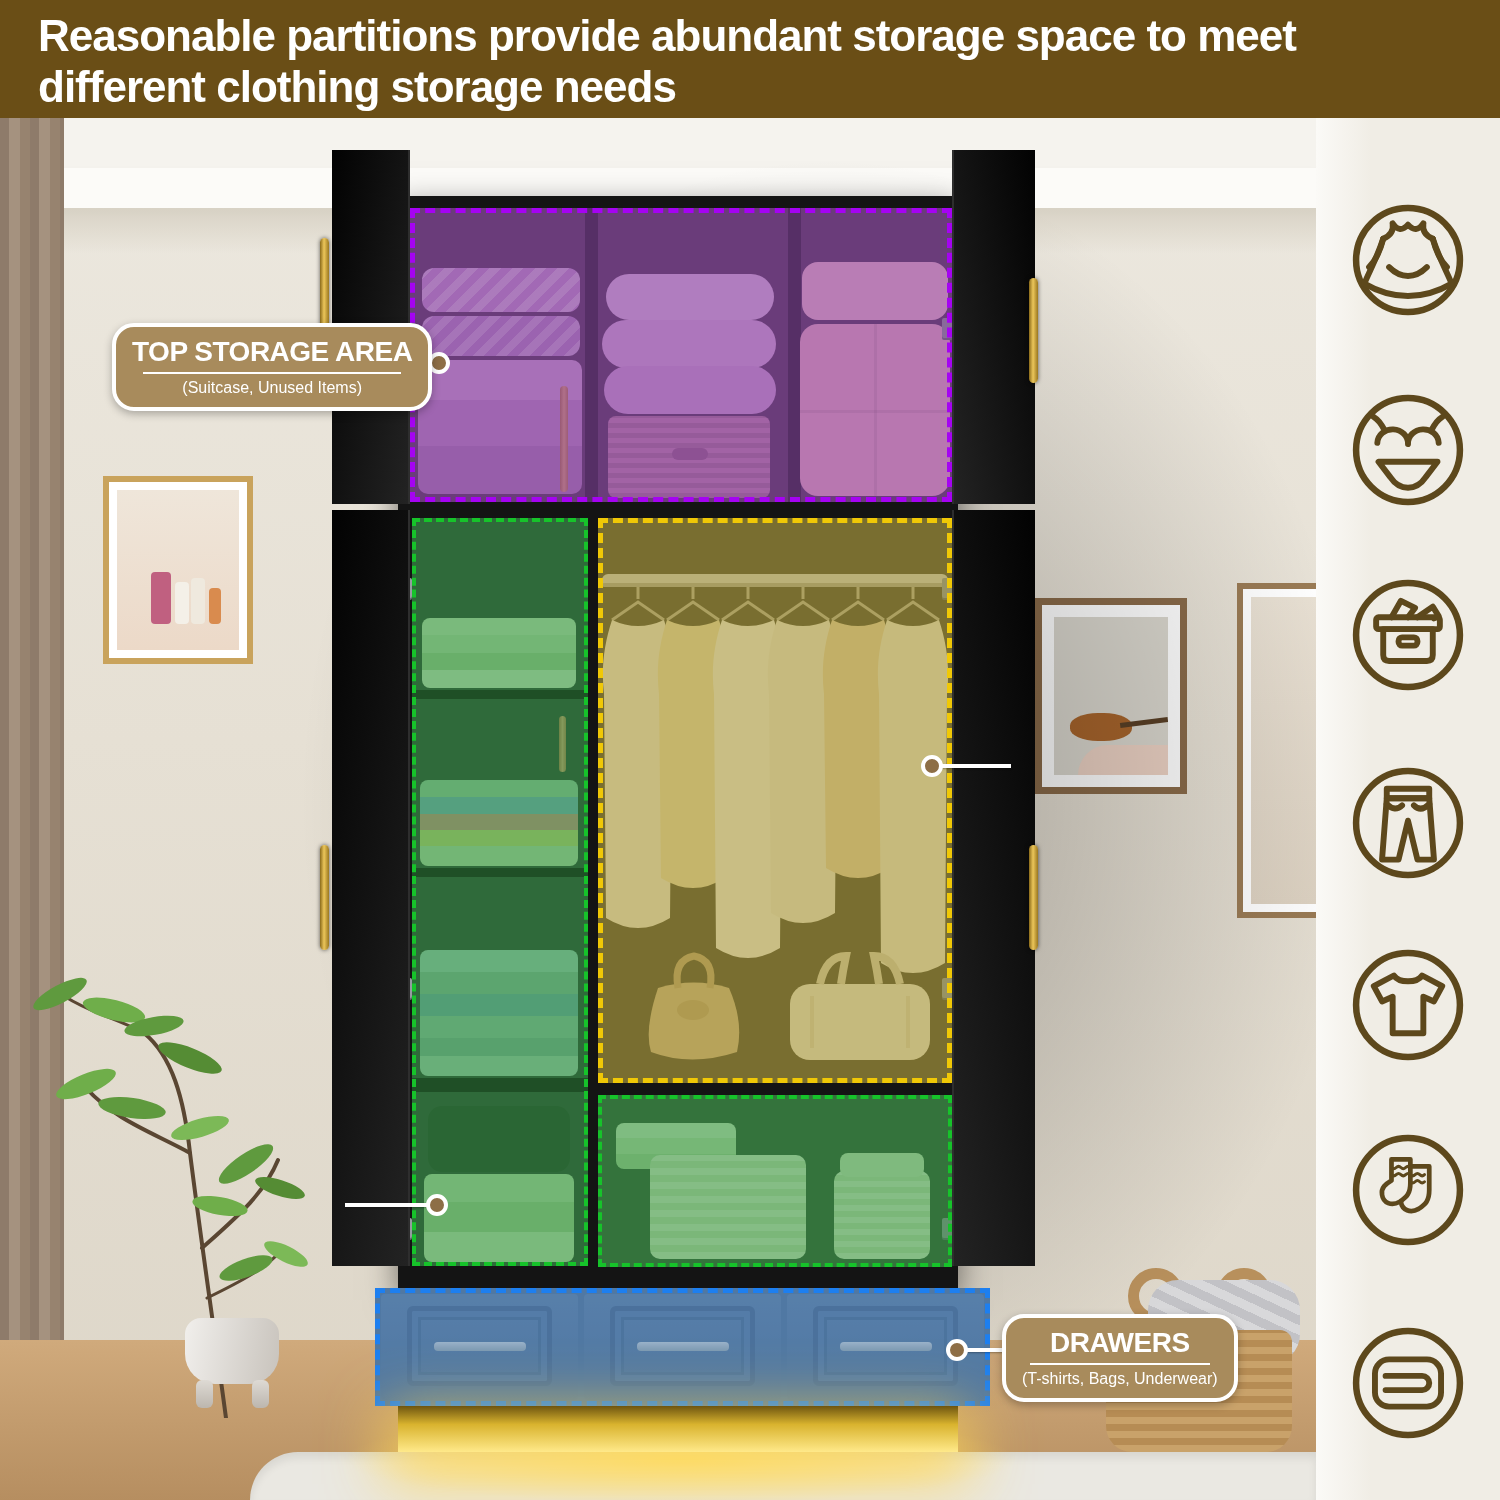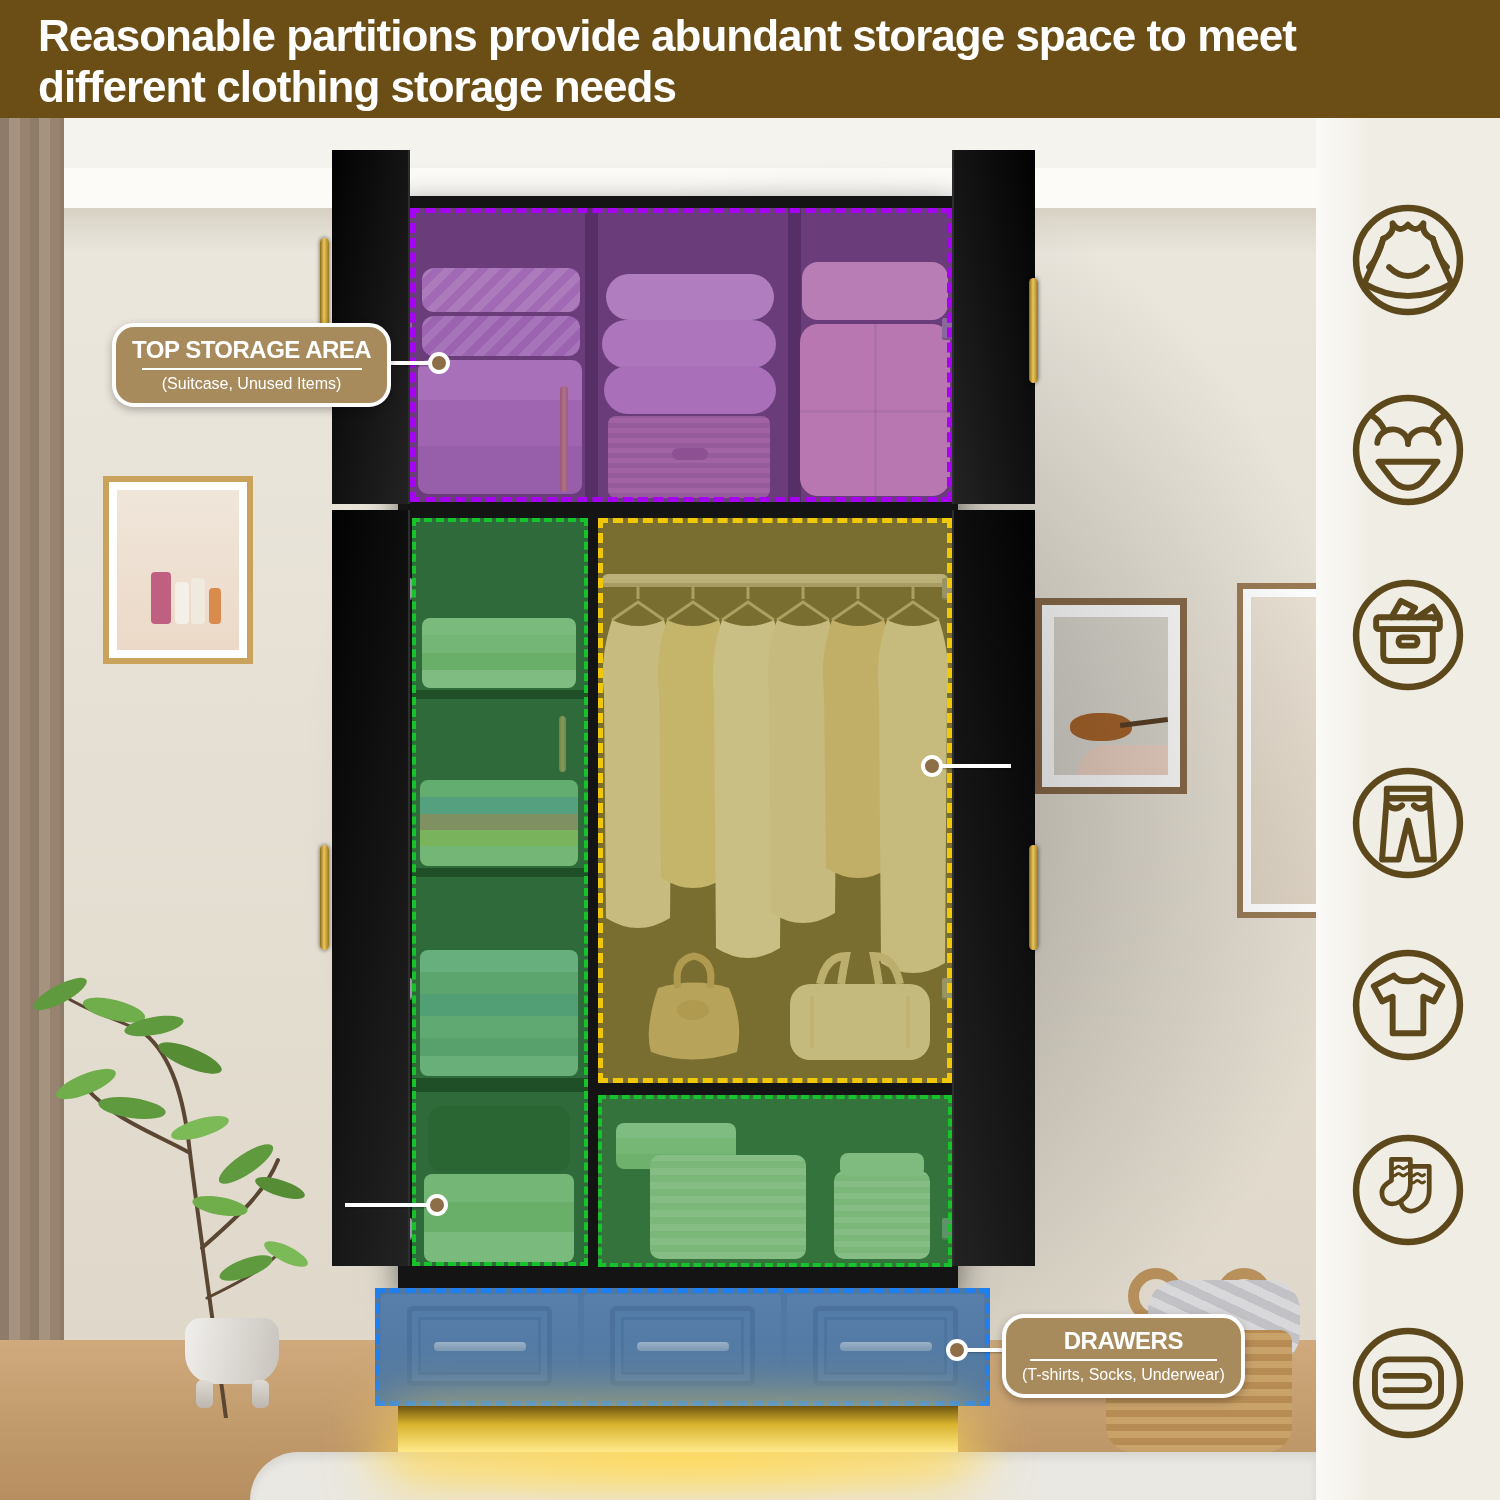--- a/index.html
+++ b/index.html
@@ -88,21 +88,21 @@
   .gold-base { left:398px; top:1288px; width:560px; height:46px;
     background:linear-gradient(#6e5510, #d9b32e 40%, #ffe98a 100%);
     box-shadow:0 18px 60px 14px rgba(255,214,80,.75); }
   .glow { left:340px; top:1296px; width:680px; height:90px;
     background:radial-gradient(ellipse at center, rgba(255,226,110,.8), rgba(255,226,110,0) 70%); }
 
   
   .callout { display:inline-flex; flex-direction:column; align-items:center; gap:2px;
     background:var(--label-bg); border:4px solid #fff; border-radius:22px; padding:9px 16px 10px;
     box-shadow:0 3px 8px rgba(0,0,0,.28); z-index:30; white-space:nowrap; }
-  .callout .t { color:#fff; font-size:24px; font-weight:700; letter-spacing:-.5px; }
+  .callout .t { color:#fff; font-size:28px; font-weight:700; letter-spacing:-.5px; }
   .callout .u { width:92%; height:0; border-top:2px solid #fff; margin:2px 0 3px; }
   .callout .s { color:#fff; font-size:16px; }
   .cline { height:4px; background:#fff; z-index:29; box-shadow:0 1px 2px rgba(0,0,0,.3); }
   .cdot { width:22px; height:22px; border-radius:50%; background:#8d6e46; border:4px solid #fff; z-index:29; }
 
   
   .sidebar { left:1316px; top:118px; width:184px; height:1382px;
     background:linear-gradient(90deg, #fbfaf7, var(--sidebar-bg) 30%); z-index:35; }
   .side-icon { position:absolute; left:33px; width:118px; height:118px; }
   .side-icon svg { width:100%; height:100%; stroke:var(--icon-color); fill:none; stroke-width:5; stroke-linecap:round; stroke-linejoin:round; }
@@ -303,21 +303,21 @@
   <div class="abs cdot" style="left:921px;top:637px;"></div>
 
   <div class="abs cline" style="left:345px;top:1085px;width:92px;"></div>
   <div class="abs cdot" style="left:426px;top:1076px;"></div>
 
   <div class="abs cline" style="left:955px;top:1230px;width:70px;"></div>
   <div class="abs cdot" style="left:946px;top:1221px;"></div>
   <div class="abs callout" style="left:1002px;top:1196px;text-align:center;">
     <span class="t">DRAWERS</span>
     <span class="u"></span>
-    <span class="s">(T-shirts, Socks, Underwear)</span>
+    <span class="s">(T-shirts, Bags, Underwear)</span>
   </div>
 </div>
 
 <div class="abs sidebar">
   <div class="side-icon" style="top:83px;">
     <svg viewBox="0 0 100 100">
       <circle cx="50" cy="50" r="44" stroke-width="5.5"></circle>
       <path d="M37 19 c1 7 -3 11 -8 13 M63 19 c-1 7 3 11 8 13 M37 19 q6 9 13 1 q7 8 13 -1"></path>
       <path d="M29 32 C23 50 17 60 13 70 C37 84 63 84 87 70 C83 60 77 50 71 32"></path>
       <path d="M29 32 q-4 16 -12 24 M71 32 q4 16 12 24"></path>

